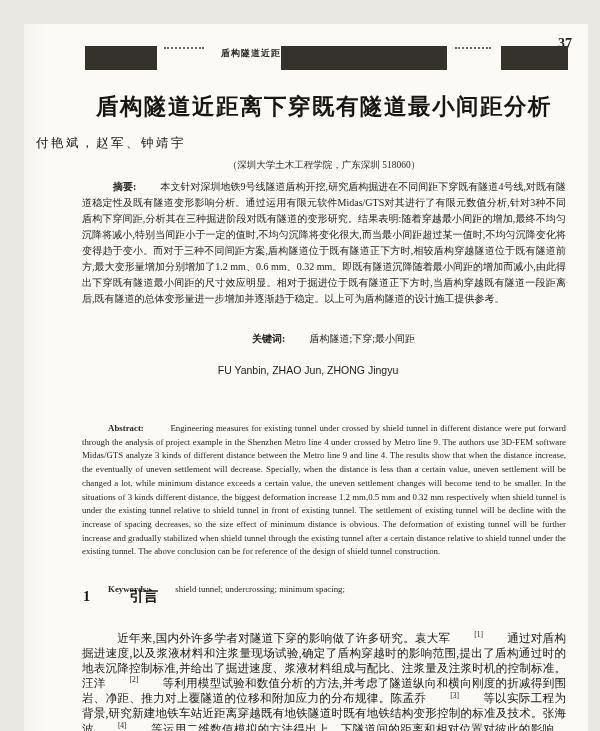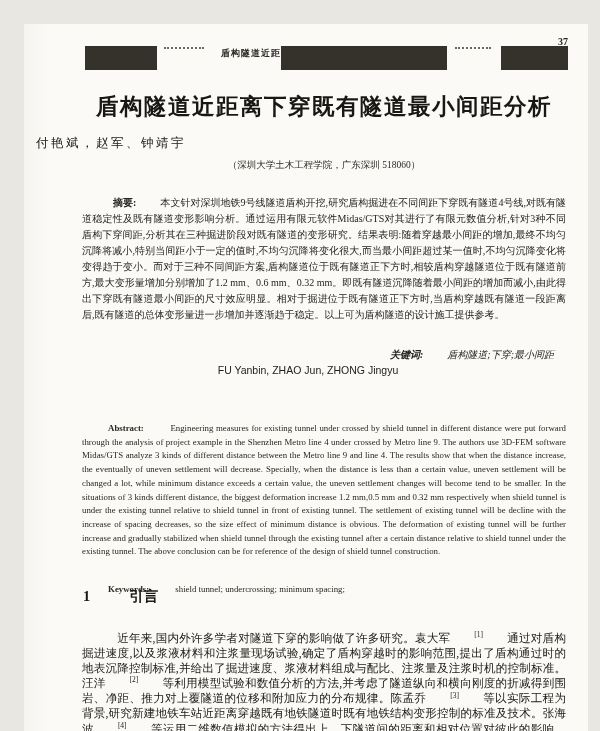--- a/index.html
+++ b/index.html
@@ -13,21 +13,21 @@
     overflow: hidden;
     color: #211f1c;
     font-family: "Liberation Serif", "DejaVu Serif", serif;
   }
   
   .running-title {
     position: absolute; top: 11px; left: 0; width: 584px;
     text-align: center; font-size: 9px; font-weight: bold; letter-spacing: 1px; color: #2a2822;
   }
   .page-number {
-    position: absolute; top: 0; left: 522px; font-size: 10px; font-weight: bold; color: #2a2822;
+    position: absolute; top: 0; left: 522px; font-size: 14px; font-weight: bold; color: #2a2822;
   }
   .rule { position: absolute; background: #35322c; }
   .rule-dash { position: absolute; border-top: 2px dotted #6b675f; }
   .seg-a { left: 61px;  top: 22px; width: 72px;  height: 2px; }
   .seg-b { left: 140px; top: 23px; width: 40px; }
   .seg-c { left: 257px; top: 22px; width: 166px; height: 1.6px; }
   .seg-d { left: 431px; top: 22.5px; width: 36px; }
   .seg-e { left: 477px; top: 22px; width: 67px;  height: 1.6px; }
   
   .title-cn {
@@ -36,25 +36,25 @@
   }
   .authors-cn {
     position: absolute; top: 99px; left: 0; width: 600px; text-align: left;
     font-size: 12.5px; letter-spacing: 2.5px; color: #23211c;
   }
   .affil-cn {
     position: absolute; top: 123px; left: 0; width: 600px; text-align: center;
     font-size: 9.5px; color: #2c2a24;
   }
   
-  .abs-cn-block { position: absolute; top: 147px; left: 34px; width: 532px; }
+  .abs-cn-block { position: absolute; top: 131px; left: 34px; width: 532px; }
   .abs-cn-block p {
     font-size: 10px; line-height: 16px; text-align: justify; text-indent: 1.9em; color: #262420;
   }
-  .abs-cn-block .kw { text-align: right; font-style: italic; }
+  .abs-cn-block .kw { text-align: center; }
   .lbl { font-weight: bold; }
   
   .title-en {
     position: absolute; top: 277px; left: 0; width: 600px; text-align: center;
     font-size: 12.5px; font-weight: bold; line-height: 20px; letter-spacing: 0.3px; color: #1b1915;
   }
   .authors-en {
     position: absolute; top: 328px; left: 0; width: 568px; text-align: center;
     font-size: 10.5px; font-family: "Liberation Sans", "DejaVu Sans", sans-serif; color: #23211c;
   }

